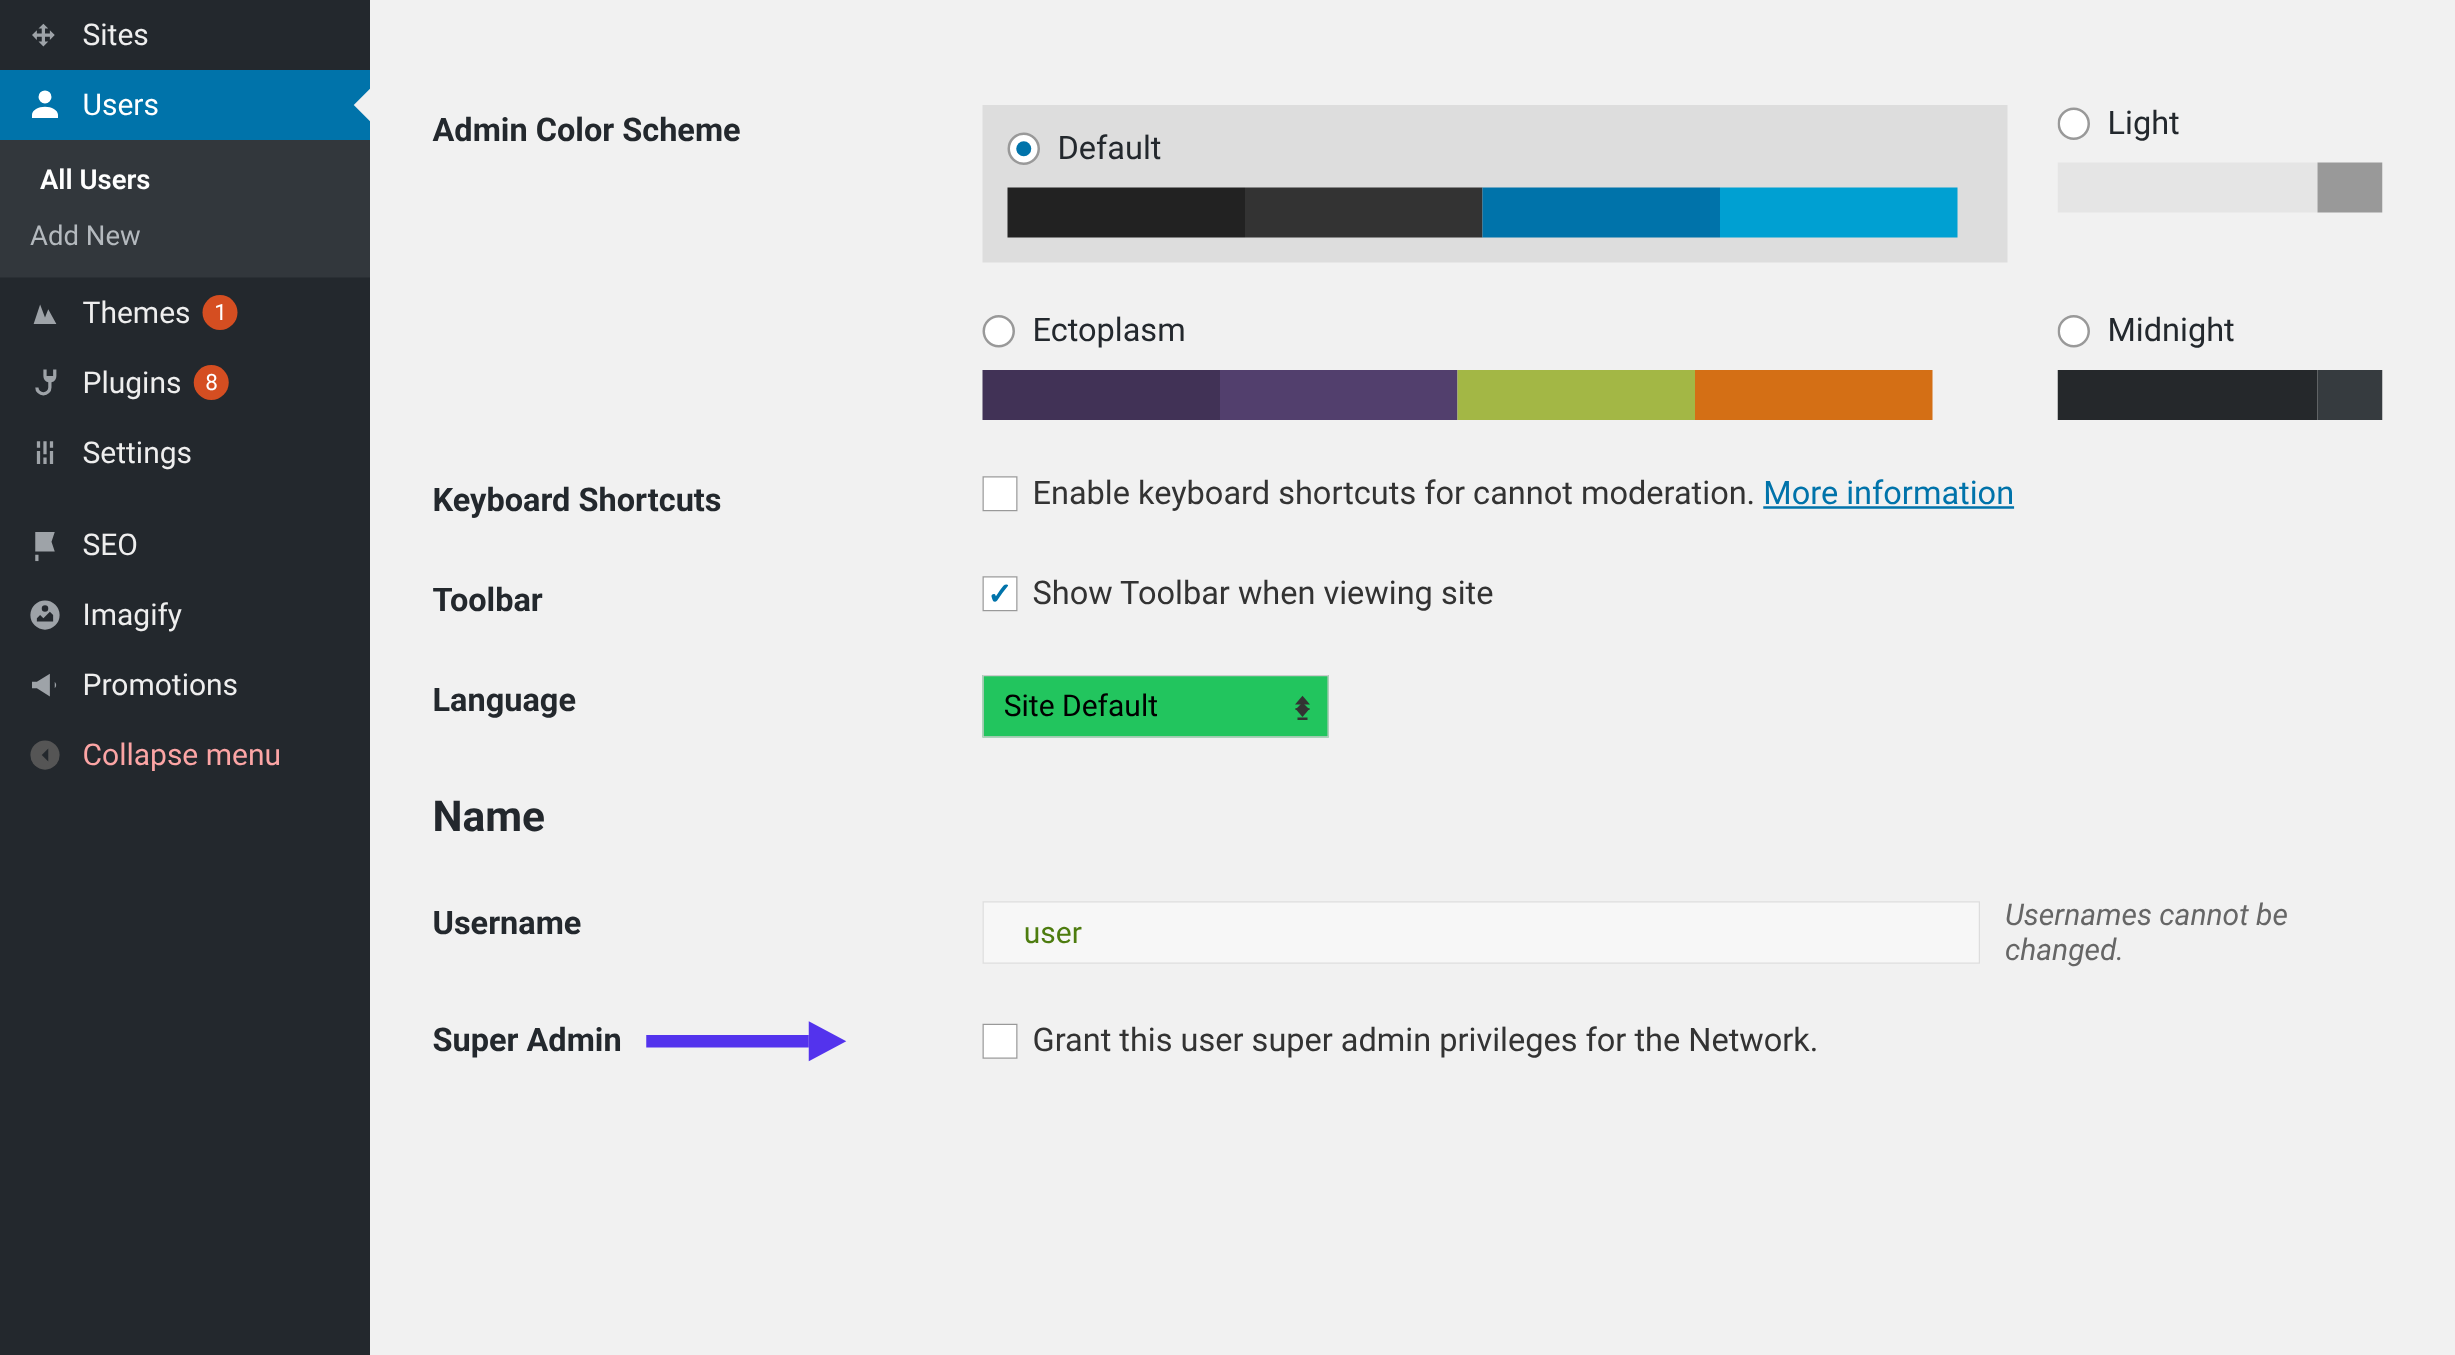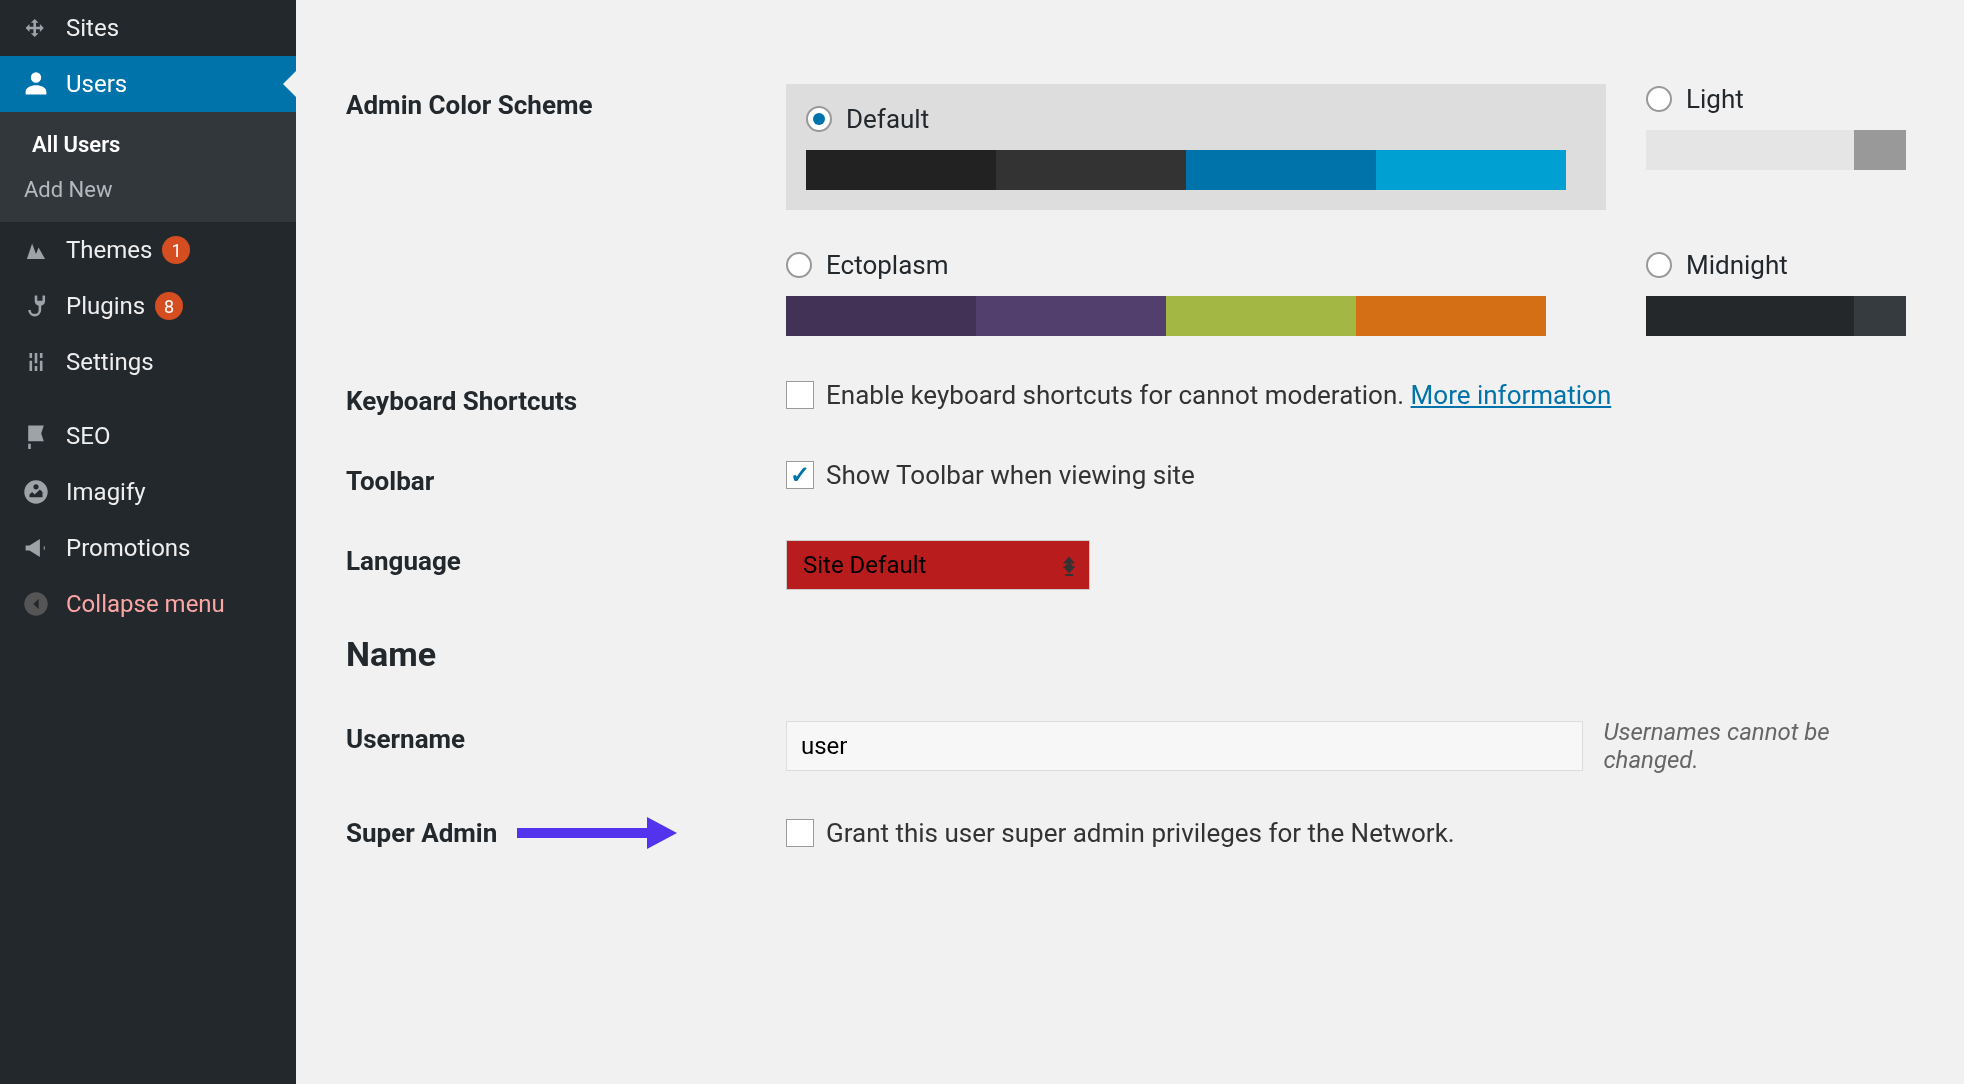--- a/index.html
+++ b/index.html
@@ -155,25 +155,25 @@
 }
 .field-inline {
   display: flex;
   align-items: center;
   font-size: 26px;
   color: #333;
 }
 .link { color: #0073aa; text-decoration: underline; cursor: pointer; }
 
 .select {
-  background: #b91c1c;
+  background: #22c55e;
   border: 1px solid #ccc;
   padding: 10px 40px 10px 16px;
   font-size: 24px;
-  width: 304px;
+  width: 277px;
   position: relative;
   display: inline-block;
 }
 .select::after {
   content: '';
   position: absolute;
   right: 14px;
   top: 50%;
   transform: translateY(-50%);
   width: 0; height: 0;
@@ -191,24 +191,24 @@
 
 .section-title {
   font-size: 34px;
   font-weight: 700;
   color: #23282d;
   margin: 30px 0 40px;
 }
 .text-input {
   background: #f7f7f7;
   border: 1px solid #ddd;
-  padding: 10px 14px;
+  padding: 10px 32px;
   font-size: 24px;
   width: 839px;
-  color: #000000;
+  color: #4d7c0f;
 }
 .desc { font-size: 24px; color: #666; font-style: italic; margin-left: 20px; }
 .arrow-annotation {
   display: inline-block;
   width: 160px;
   height: 30px;
   position: relative;
   margin: 0 20px;
 }
 .arrow-annotation::before {

